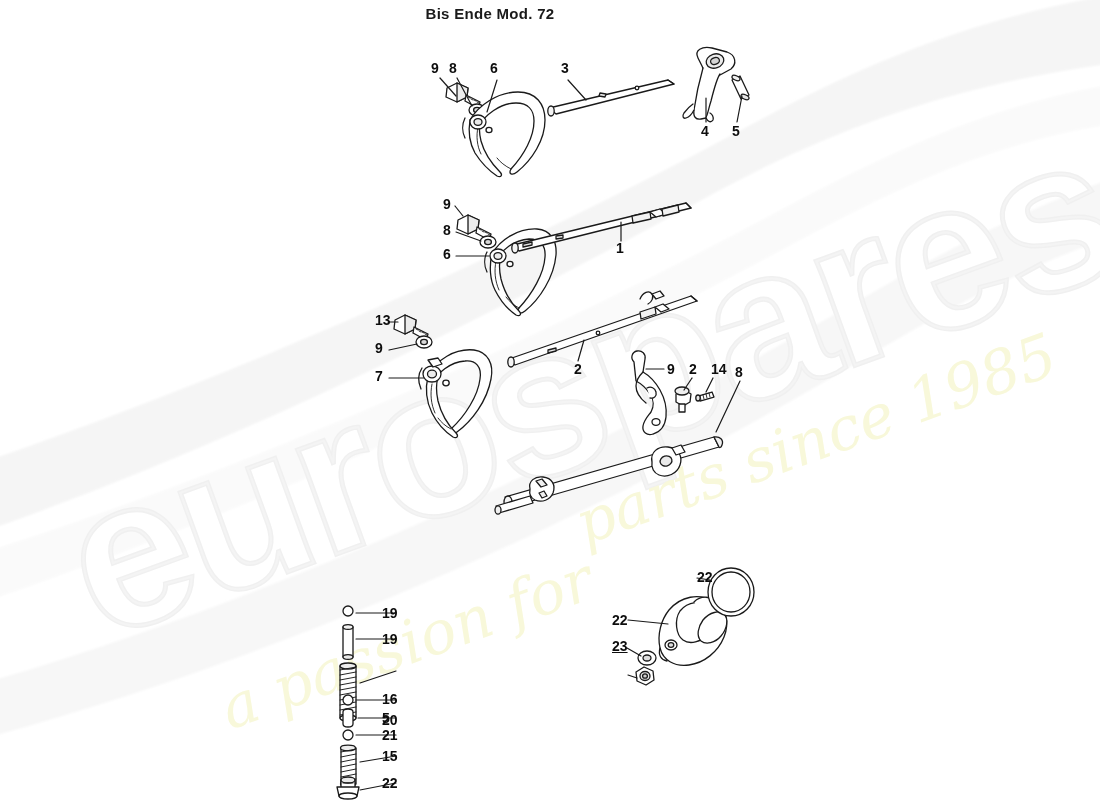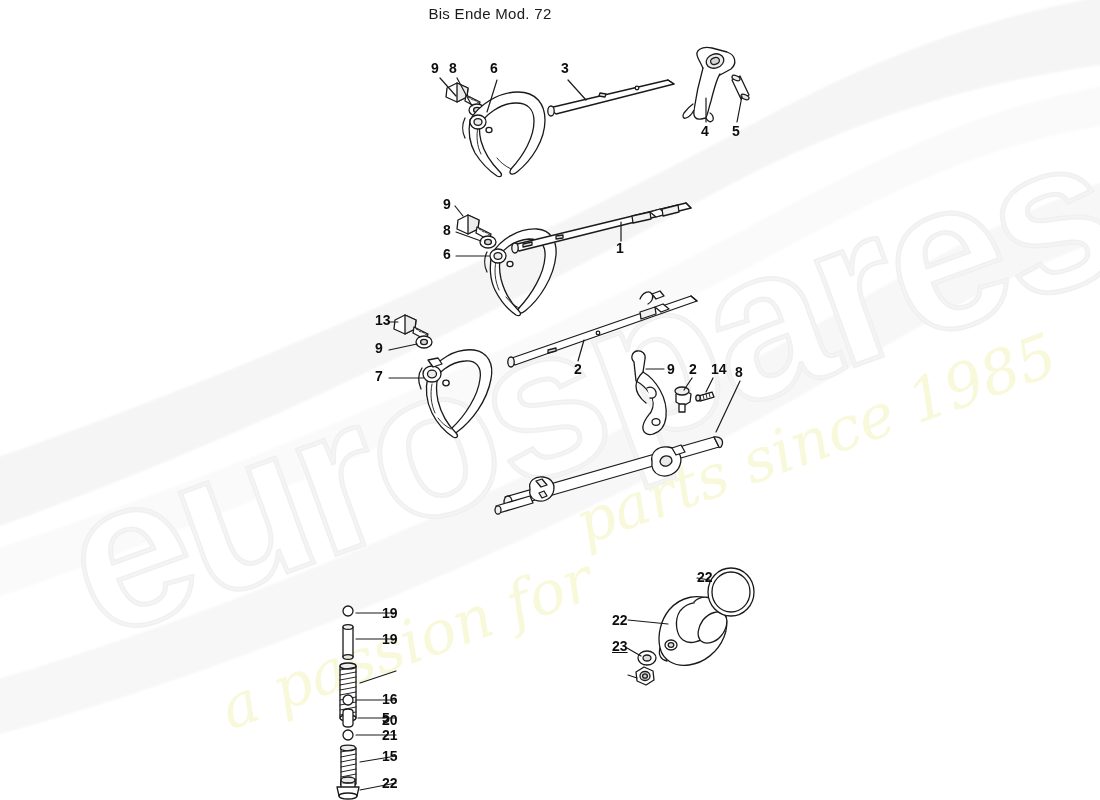--- a/index.html
+++ b/index.html
@@ -10,21 +10,21 @@
     overflow:hidden;
     position:relative;
   }
   #stage{position:absolute;left:0;top:0;width:1100px;height:800px;}
   #stage svg{position:absolute;left:0;top:0;}
   .title{
     position:absolute;
     left:0;top:0;width:980px;
     text-align:center;
     font-size:15px;
-    font-weight:normal;
+    font-weight:bold;
     color:#1a1a1a;
     letter-spacing:.3px;
   }
   .lbl{
     position:absolute;
     font-size:14px;
     font-weight:bold;
     color:#0d0d0d;
     font-family:"Liberation Sans", sans-serif;
     line-height:1;

